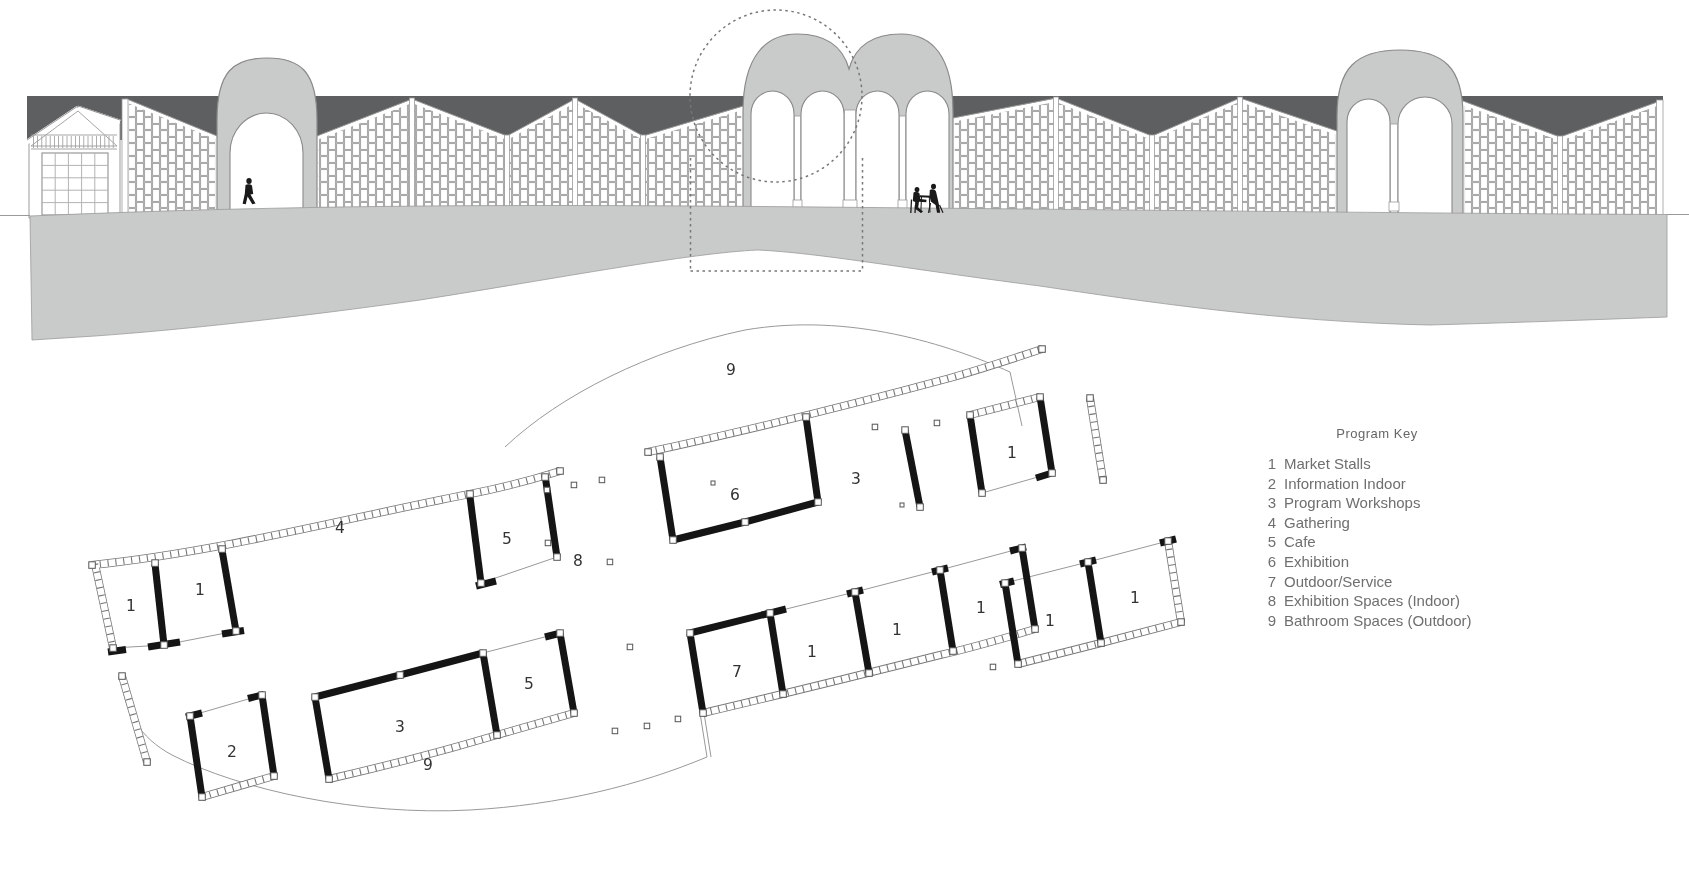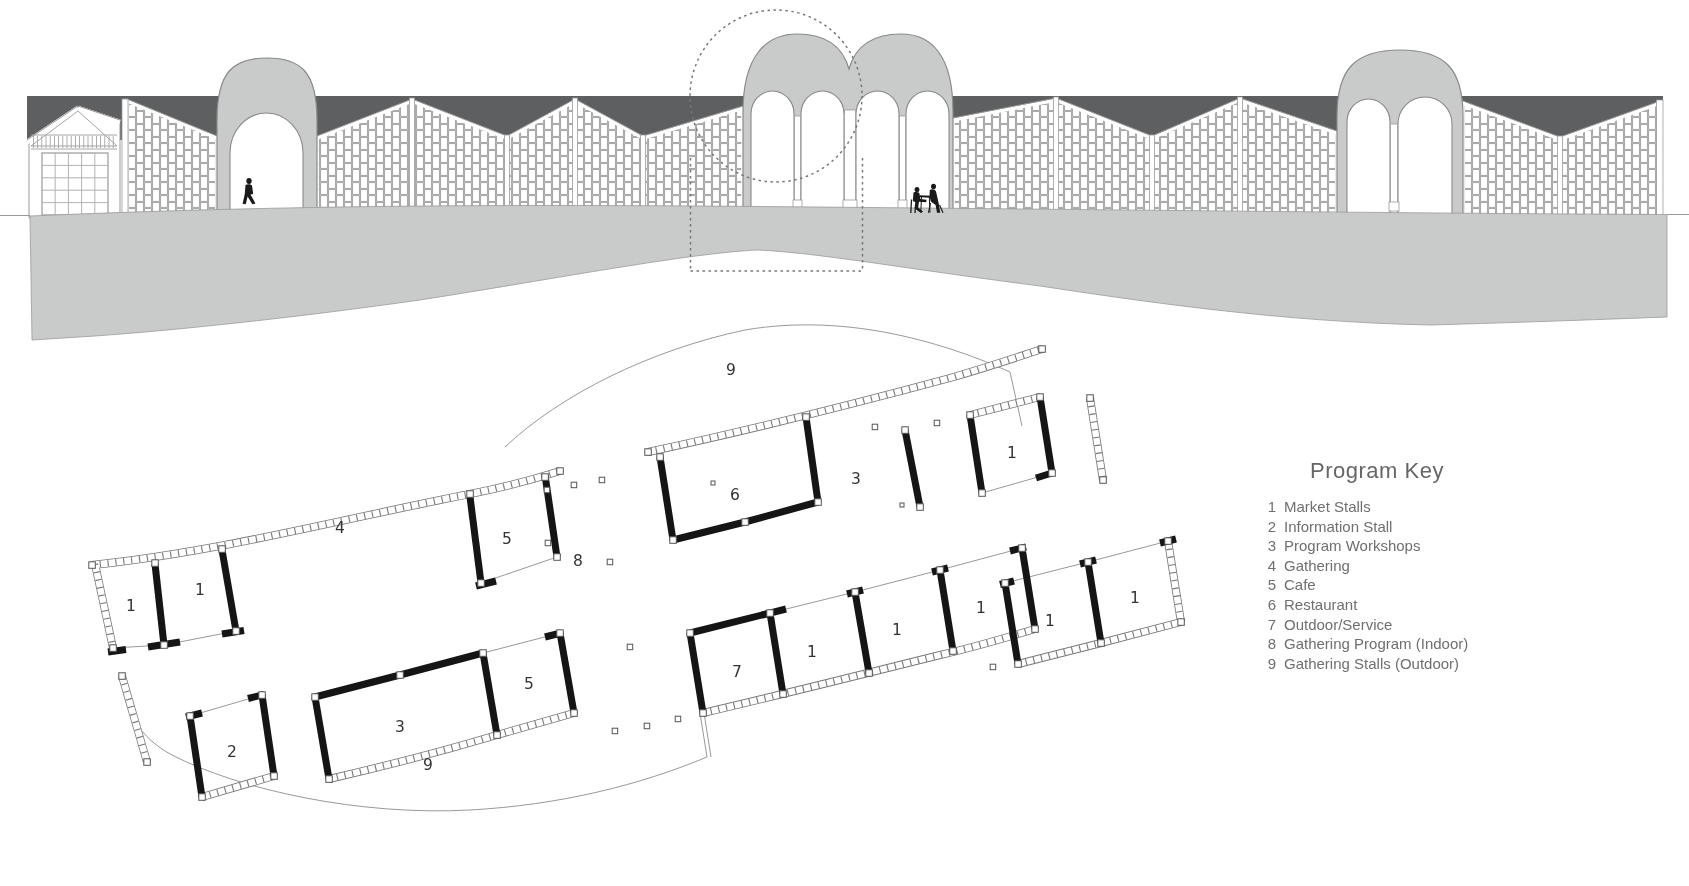--- a/index.html
+++ b/index.html
@@ -1,20 +1,20 @@
 <!DOCTYPE html>
 <html><head>
 <meta charset="utf-8">
 <style>
   html,body{margin:0;padding:0;background:#fff;}
   .canvas{position:relative;width:1689px;height:886px;background:#ffffff;overflow:hidden;
           font-family:"Liberation Sans",sans-serif;}
   .art{position:absolute;inset:0;}
   .legend{position:absolute;left:1254px;top:426px;width:246px;color:#6f6f6f;}
-  .legend-title{font-size:22px;color:#666;text-align:center;letter-spacing:.5px;margin-bottom:13px;margin-top:32px;}
+  .legend-title{font-size:13px;color:#666;text-align:center;letter-spacing:.5px;margin-bottom:13px;}
   .legend-rows{font-size:15px;line-height:19.6px;}
   .legend-row{display:flex;}
   .legend-num{width:22px;text-align:right;flex:0 0 22px;}
   .legend-label{margin-left:8px;white-space:nowrap;}
   text.rl{font-family:"DejaVu Sans",sans-serif;font-size:15.5px;fill:#333;text-anchor:middle;}
   .hwA{stroke:#777;stroke-width:8;fill:none;}
   .hwB{stroke:#fff;stroke-width:6.4;fill:none;}
   .hwC{stroke:#777;stroke-width:6.4;fill:none;stroke-dasharray:1.1 6.8;}
   .blk{stroke:#151515;stroke-width:7;fill:none;stroke-linecap:butt;}
   .stub{stroke:#151515;stroke-width:7;fill:none;}
@@ -414,46 +414,46 @@
 
 <div class="legend">
   <div class="legend-title">Program Key</div>
   <div class="legend-rows" id="legend-rows">
         <div class="legend-row">
           <span class="legend-num">1</span>
           <span class="legend-label">Market Stalls</span>
         </div>
         <div class="legend-row">
           <span class="legend-num">2</span>
-          <span class="legend-label">Information Stall</span>
+          <span class="legend-label">Information Indoor</span>
         </div>
         <div class="legend-row">
           <span class="legend-num">3</span>
           <span class="legend-label">Program Workshops</span>
         </div>
         <div class="legend-row">
           <span class="legend-num">4</span>
           <span class="legend-label">Gathering</span>
         </div>
         <div class="legend-row">
           <span class="legend-num">5</span>
           <span class="legend-label">Cafe</span>
         </div>
         <div class="legend-row">
           <span class="legend-num">6</span>
-          <span class="legend-label">Restaurant</span>
+          <span class="legend-label">Exhibition</span>
         </div>
         <div class="legend-row">
           <span class="legend-num">7</span>
           <span class="legend-label">Outdoor/Service</span>
         </div>
         <div class="legend-row">
           <span class="legend-num">8</span>
-          <span class="legend-label">Gathering Program (Indoor)</span>
+          <span class="legend-label">Exhibition Spaces (Indoor)</span>
         </div>
         <div class="legend-row">
           <span class="legend-num">9</span>
-          <span class="legend-label">Gathering Stalls (Outdoor)</span>
+          <span class="legend-label">Bathroom Spaces (Outdoor)</span>
         </div>
       </div>
 </div>
 
 </div>
 
 </body></html>

